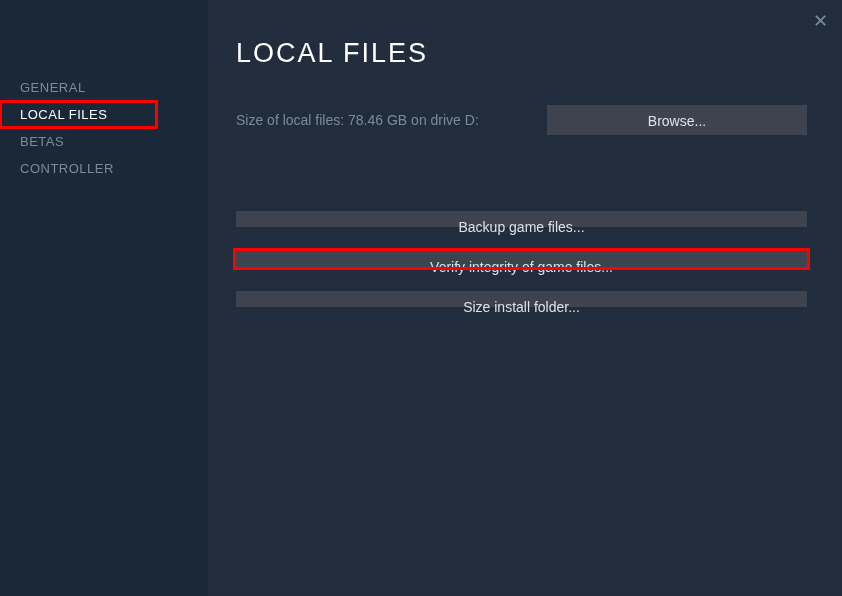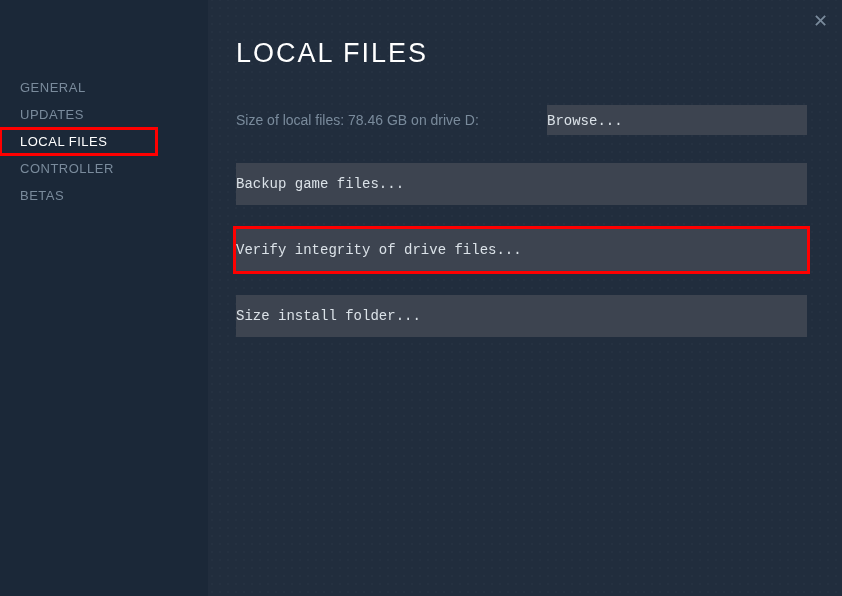--- a/index.html
+++ b/index.html
@@ -60,79 +60,75 @@
       color: #ffffff;
       font-size: 27px;
       font-weight: 300;
       letter-spacing: 2px;
       margin-bottom: 36px;
     }
     .row-top {
       display: flex;
       align-items: center;
       justify-content: space-between;
-      margin-bottom: 28px;
+      margin-bottom: 76px;
     }
     .size-text {
       color: #7a8b9c;
       font-size: 14px;
     }
     .btn {
       background: #3d4450;
       color: #dbe2e8;
       border: none;
       font-size: 14px;
       cursor: pointer;
-      text-align: left;
+      text-align: center;
       padding: 8px 0;
-      font-family: Liberation Mono, monospace;
     }
     .btn-browse {
       width: 260px;
       height: 30px;
     }
     .btn-full {
       width: 100%;
-      height: 42px;
+      height: 16px;
       margin-bottom: 24px;
       display: block;
     }
     .btn-highlighted {
       outline: 3px solid #ff0000;
       outline-offset: 0px;
     }
   </style>
 </head>
 <body>
 
 <div class="container">
   <div class="sidebar">
     <div class="sidebar-item">
       <span>GENERAL</span>
     </div>
-    <div class="sidebar-item">
-      <span>UPDATES</span>
-    </div>
     <div class="sidebar-item active highlighted">
       <span>LOCAL FILES</span>
     </div>
     <div class="sidebar-item">
-      <span>CONTROLLER</span>
+      <span>BETAS</span>
     </div>
     <div class="sidebar-item">
-      <span>BETAS</span>
+      <span>CONTROLLER</span>
     </div>
   </div>
 
   <div class="main">
     <div class="close-btn">✕</div>
     <h1 class="page-title">LOCAL FILES</h1>
 
     <div class="row-top">
       <span class="size-text">Size of local files: 78.46 GB on drive D:</span>
       <button class="btn btn-browse">Browse...</button>
     </div>
 
     <button class="btn btn-full">Backup game files...</button>
-    <button class="btn btn-full btn-highlighted">Verify integrity of drive files...</button>
+    <button class="btn btn-full btn-highlighted">Verify integrity of game files...</button>
     <button class="btn btn-full">Size install folder...</button>
   </div>
 </div>
 
 </body></html>

